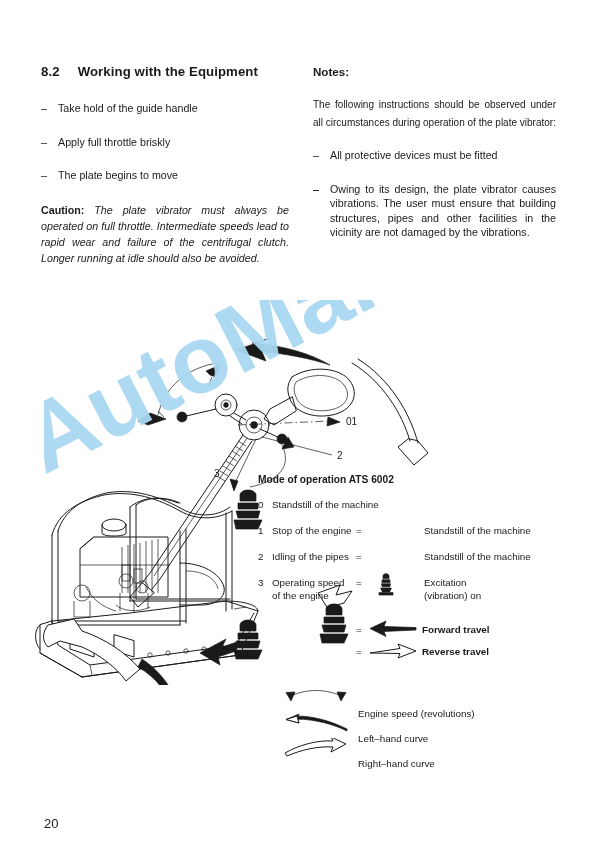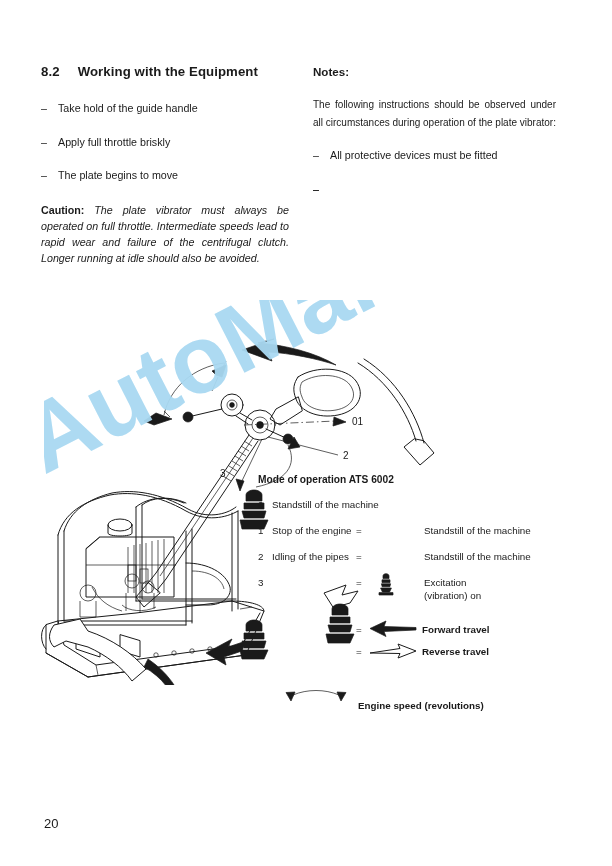--- a/index.html
+++ b/index.html
@@ -103,21 +103,21 @@
     margin: 0;
   }
   .caution .caution-label {
     font-weight: 700;
     font-style: normal;
   }
 
   
   .illustration {
     position: absolute;
-    left: 36px;
+    left: 30px;
     top: 325px;
     width: 430px;
     height: 360px;
     z-index: 4;
     text-align: right;
   }
 
   
   .legend {
     position: absolute;
@@ -211,22 +211,21 @@
     font-size: 9.8px;
   }
   .curve-row .glyph {
     position: absolute;
     left: 0;
     top: 0;
   }
   .curve-row .lbl {
     position: absolute;
     left: 75px;
-    top: 12px;
-    font-weight: bold;
+    top: 20px;
   }
 
   
   .page-number {
     position: absolute;
     left: 44px;
     top: 816px;
     font-size: 13px;
     z-index: 10;
   }
@@ -280,20 +279,21 @@
 
     <div class="bullet">
       <span class="dash">–</span>
       <span>All protective devices must be fitted</span>
     </div>
     <div class="bullet">
       <span class="dash">–</span>
     </div>
     <div class="bullet justify">
       <span class="dash">–</span>
+      <span>Owing to its design,  the plate vibrator causes vibrations. The user must ensure that  building structures, pipes and other facilities  in the vicinity are not damaged by the vibrations.</span>
     </div>
   </div>
 
   <div class="illustration">
     <svg width="430" height="360" viewBox="0 0 430 360">
 
       <g>
 
         <path class="ink" d="M262 52 C280 40 310 42 320 56 C330 70 322 86 302 90 C282 94 264 86 260 74 C256 64 258 58 262 52 Z"></path>
         <path class="ink-thin" d="M266 57 C282 47 306 49 314 60 C322 71 316 82 300 85 C284 88 269 82 266 72 C263 65 264 61 266 57 Z"></path>
@@ -496,20 +496,24 @@
 
     <div class="legend-row">
       <span class="legend-idx">2</span>
       <span class="legend-name">Idling of the pipes</span>
       <span class="legend-eq">=</span>
       <span class="legend-val">Standstill of the machine</span>
     </div>
 
     <div class="legend-row" style="min-height:26px">
       <span class="legend-idx">3</span>
+      <span class="legend-name">
+        <span>Operating speed</span><br>
+        <span>of the engine</span>
+      </span>
       <span class="legend-eq">=</span>
       <span class="legend-icon">
         <svg width="24" height="24" viewBox="0 0 24 24">
           <path class="ink-fill" d="M9 3 C9 1.6 10.4 .7 12 .7 C13.6 .7 15 1.6 15 3 L15 5.6 L9 5.6 Z"></path>
           <path class="ink-fill" d="M8 6.8 L16 6.8 L16 9.6 L8 9.6 Z"></path>
           <path class="ink-fill" d="M7.4 10.8 L16.6 10.8 L15.8 13.8 L8.2 13.8 Z"></path>
           <path class="ink-fill" d="M6.6 15 L17.4 15 L15.6 19 L8.4 19 Z"></path>
           <path class="ink-fill" d="M5 19.6 L19 19.6 L19 22 L5 22 Z"></path>
         </svg>
       </span>
@@ -546,18 +550,35 @@
       <span class="glyph">
         <svg width="66" height="20" viewBox="0 0 66 20">
           <path class="ink-thin" d="M10 7 C24 1 42 1 56 7" stroke-width="1.1"></path>
           <path class="ink-fill" d="M12 4 L3 4.5 L8 13 Z"></path>
           <path class="ink-fill" d="M54 4 L63 4.5 L58 13 Z"></path>
         </svg>
       </span>
       <span class="lbl">Engine speed (revolutions)</span>
     </div>
 
-
+    <div class="curve-row">
+      <span class="glyph">
+        <svg width="66" height="20" viewBox="0 0 66 20">
+          <path class="ink-fill" d="M64 16 C48 8 30 3 14 3 L16 10 L3 6.5 L16 1 L14 6 C32 6.5 50 11 64 18 Z"></path>
+          <path class="ink-open" d="M14 3 L16 10 L3 6.5 Z" fill="#1a1a1a"></path>
+        </svg>
+      </span>
+      <span class="lbl">Left–hand curve</span>
+    </div>
+
+    <div class="curve-row">
+      <span class="glyph">
+        <svg width="66" height="20" viewBox="0 0 66 20">
+          <path class="ink-open" d="M2 15 C16 7 34 2 50 3 L48 -1 L63 6 L48 14 L50 9 C34 8 18 12 4 18 Z"></path>
+        </svg>
+      </span>
+      <span class="lbl">Right–hand curve</span>
+    </div>
   </div>
 
   <div class="page-number">20</div>
 
 </div>
 
 </body></html>

